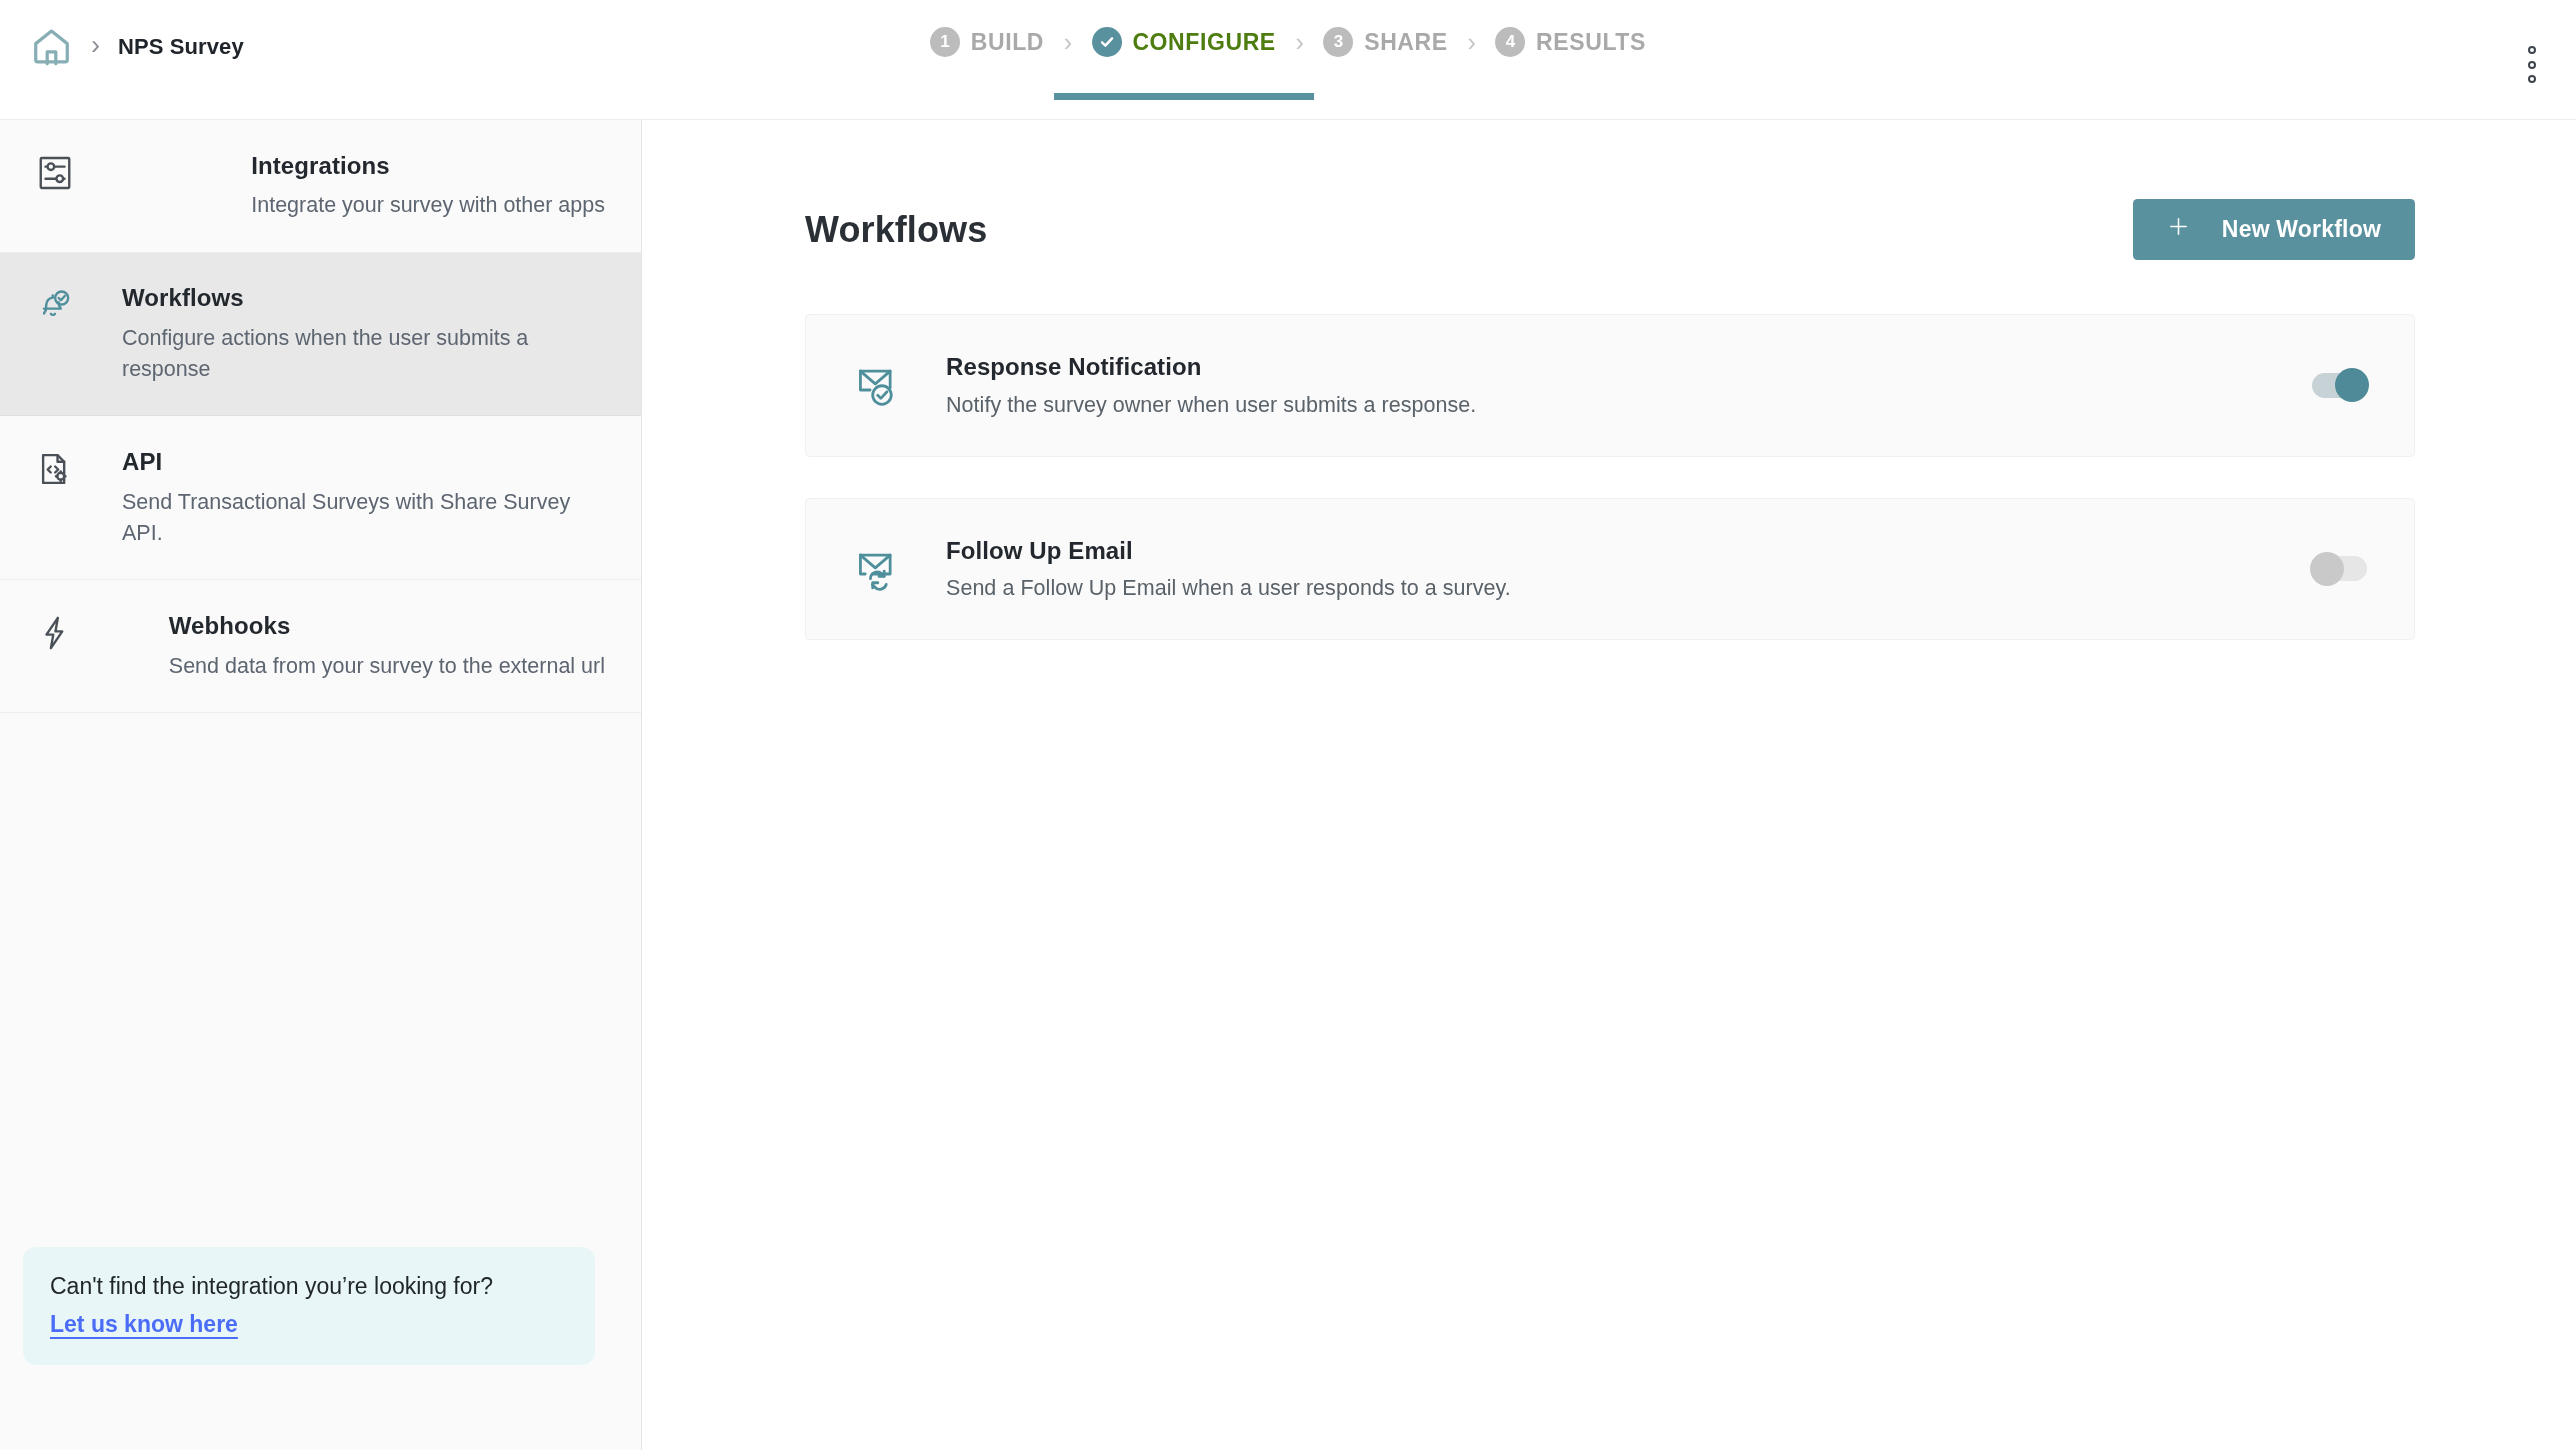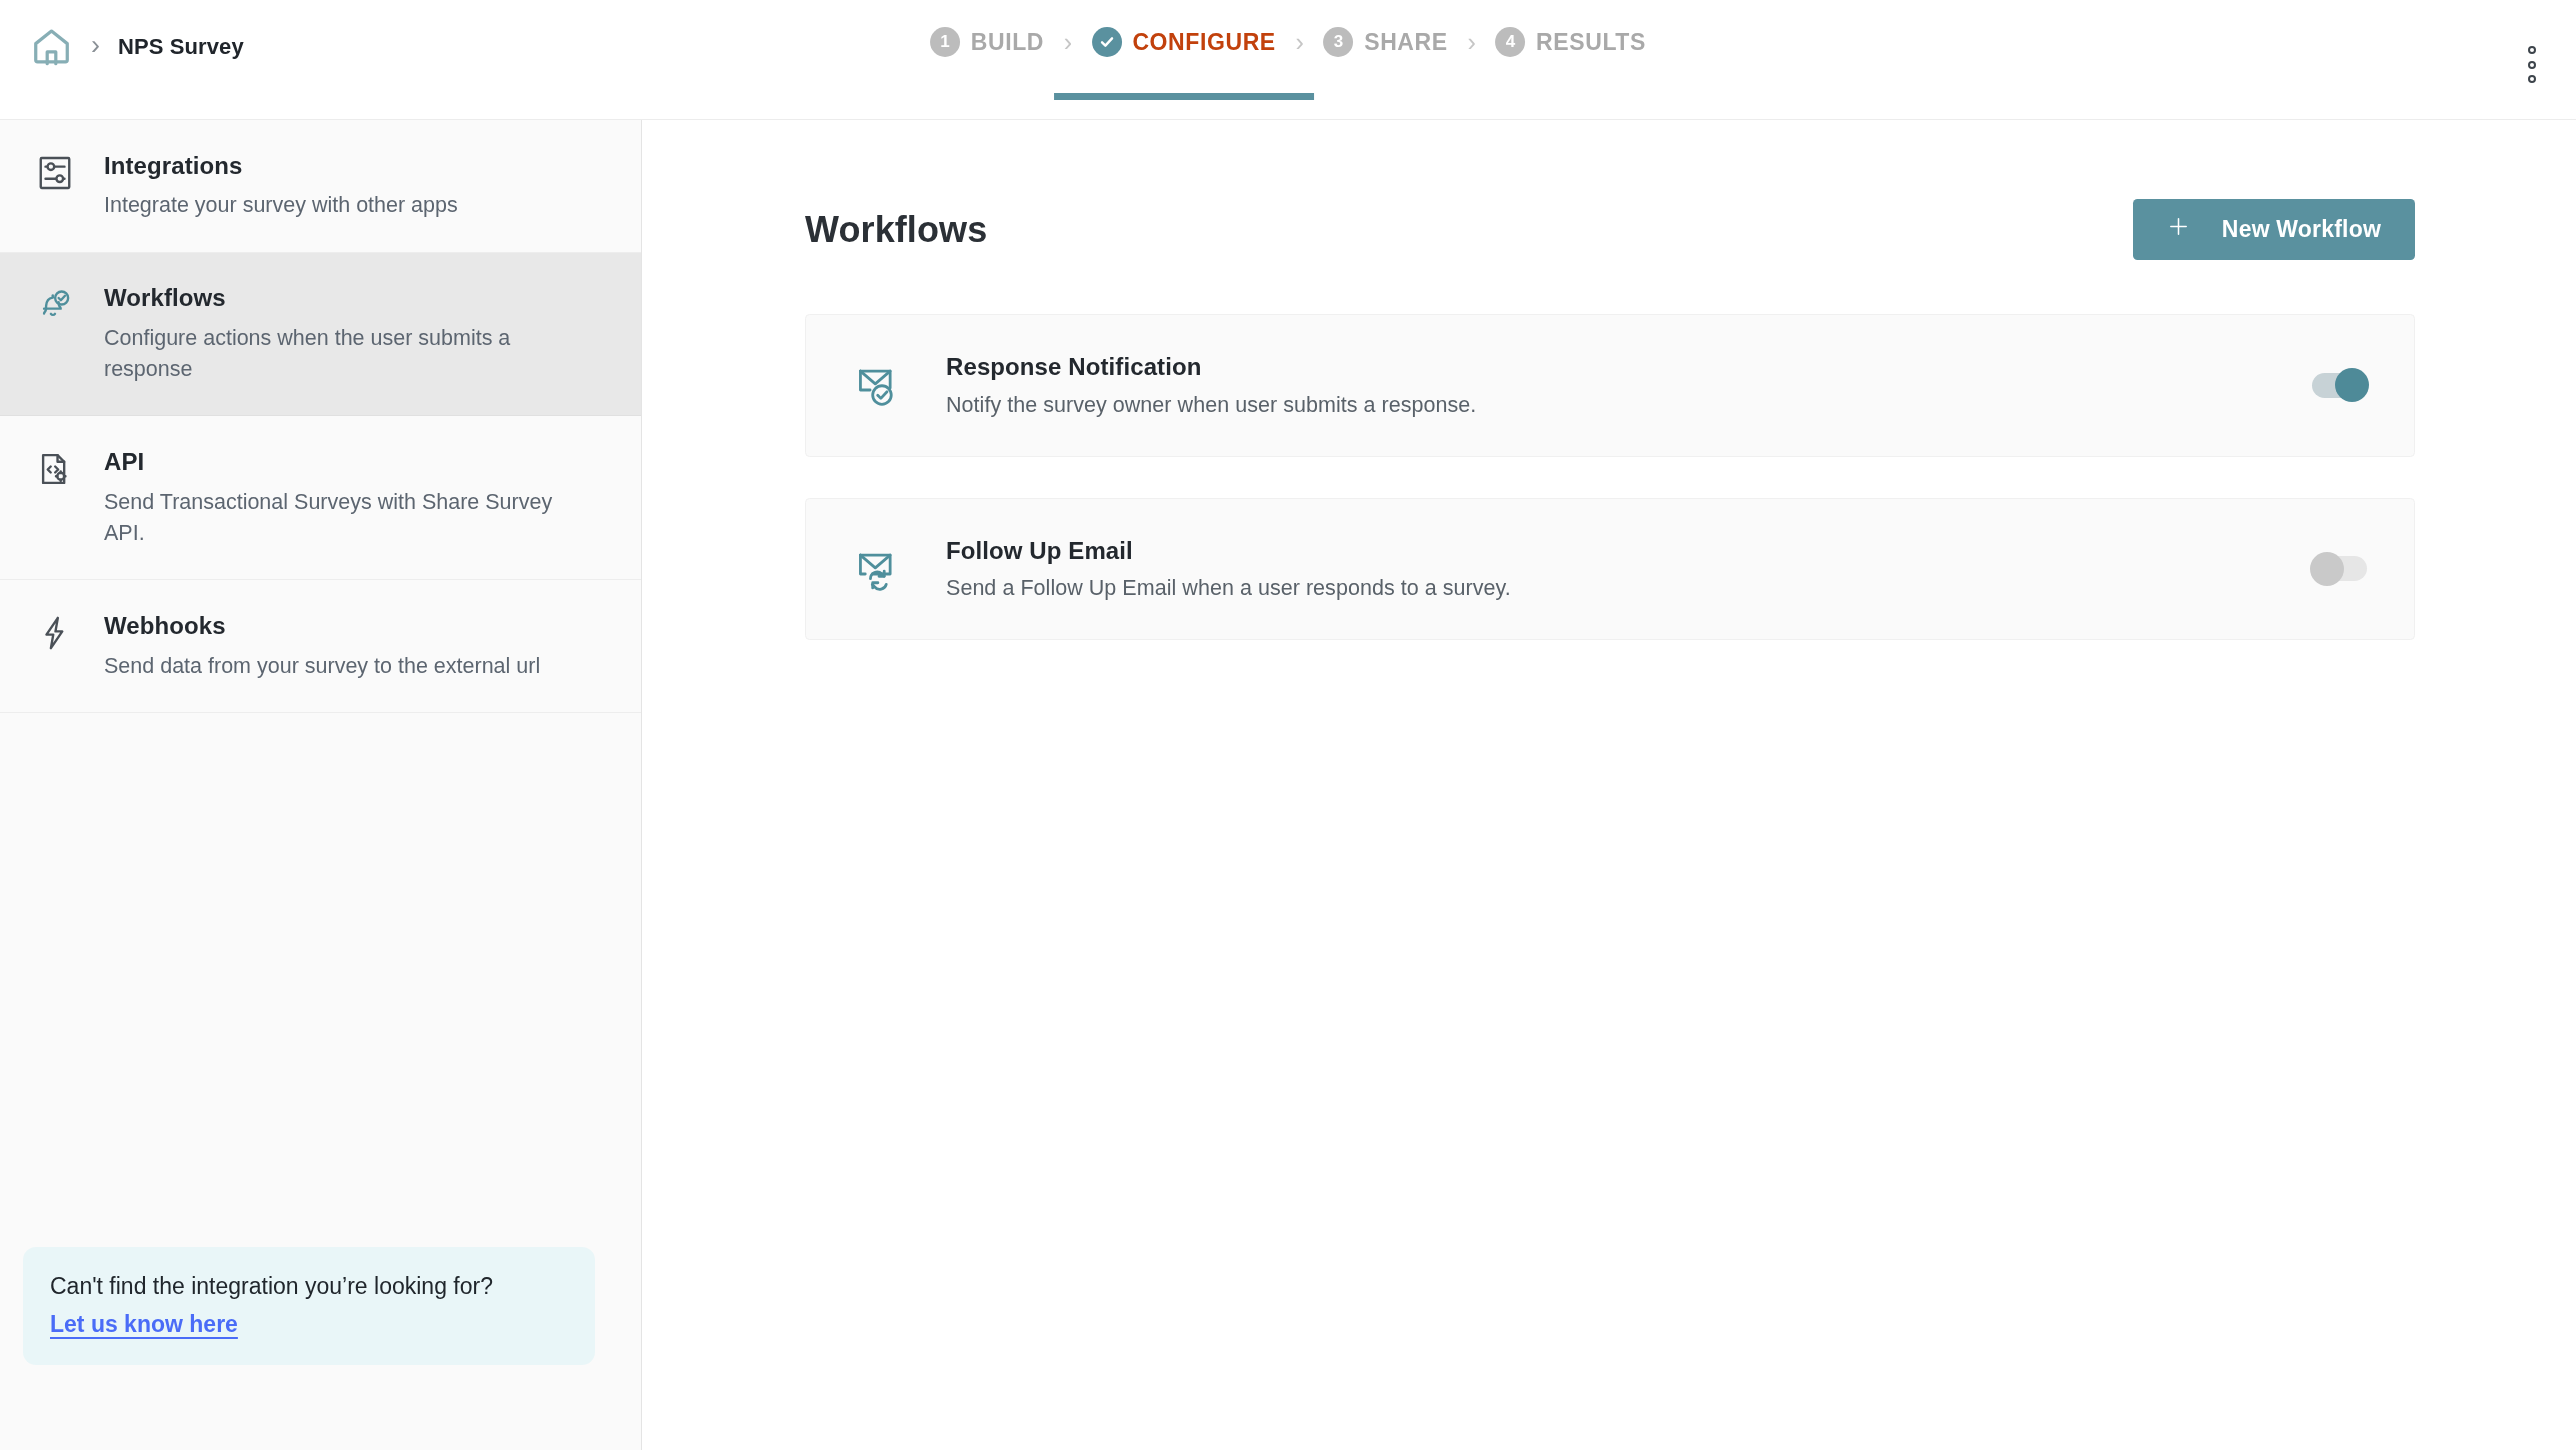--- a/index.html
+++ b/index.html
@@ -84,21 +84,21 @@
     flex: none;
   }
   .step-badge.done { background: #5a919f; }
   .step-label {
     font-size: 23px;
     font-weight: 600;
     letter-spacing: 0.6px;
     color: #a9a9a9;
     white-space: nowrap;
   }
-  .step.active .step-label { color: #c2410c; }
+  .step.active .step-label { color: #4d7c0f; }
   .step.active::after {
     content: "";
     position: absolute;
     left: -38px;
     right: -38px;
     bottom: -39px;
     height: 6.3px;
     background: #5a919f;
   }
   .step-chev {
@@ -140,20 +140,21 @@
     overflow: hidden;
   }
   .nav-item {
     position: relative;
     display: flex;
     gap: 25px;
     padding: 30px 36px 30px 36px;
     background: #fafafa;
     border-bottom: 1.8px solid #ededed;
     cursor: pointer;
+    justify-content: space-between;
   }
   .nav-item.selected { background: #e8e8e8; border-bottom-color: #e0e0e0; }
   .nav-ic {
     width: 43px;
     flex: none;
     padding-top: 3.6px;
   }
   .nav-ic svg { display: block; }
   .nav-txt { padding-top: 1.8px; }
   .nav-title {

